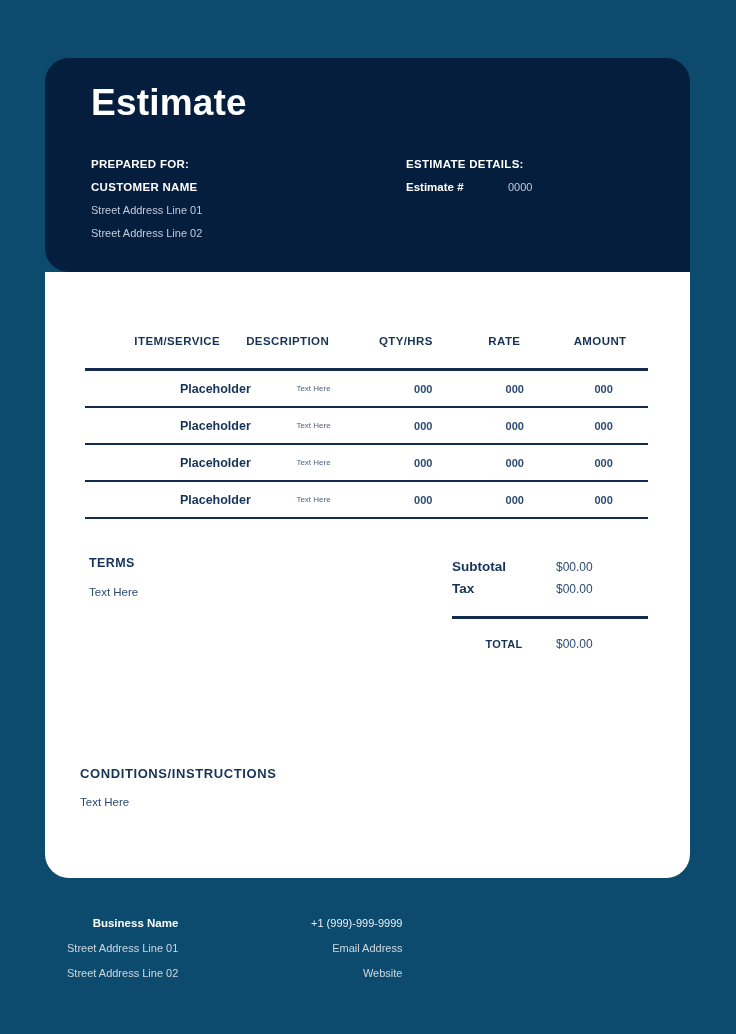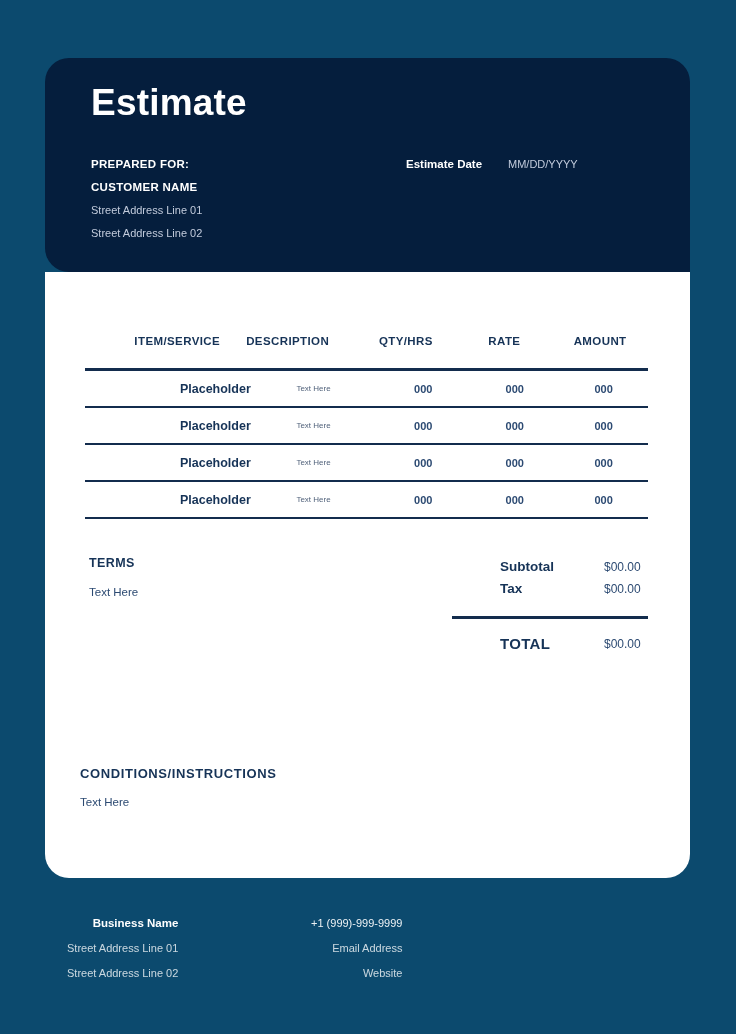--- a/index.html
+++ b/index.html
@@ -84,25 +84,25 @@
   .t-head .col-item { padding-left: 11px; }
   .t-body .col-item { padding-left: 5px; font-weight: 700; font-size: 12.5px; color: #163357; margin-left: 40px; }
   .t-body .col-desc { font-size: 8px; color: #51627b; }
   .t-body .num { font-size: 11px; font-weight: 700; color: #2c4a72; text-align: center; }
 
   .summary { position: absolute; left: 44px; right: 42px; top: 284px; display: flex; justify-content: space-between; }
   .terms-head { font-size: 12.5px; font-weight: 700; letter-spacing: 0.4px; color: #163357; }
   .terms-text { margin-top: 16px; font-size: 11.5px; color: #2c4a72; }
   .totals { width: 196px; }
   .tot-row { display: flex; height: 22px; line-height: 22px; align-items: center; }
-  .tot-label { width: 104px; font-weight: 700; font-size: 13.5px; color: #163357; margin-left: 48px; }
+  .tot-label { width: 104px; font-weight: 700; font-size: 13.5px; color: #163357; }
   .tot-value { font-size: 12px; color: #2c4a72; }
   .tot-divider { margin-top: 16px; border-top: 3px solid #132c4d; }
   .tot-final { margin-top: 12px; height: 26px; line-height: 26px; }
-  .tot-final .tot-label { font-size: 15px; letter-spacing: 0.3px; }
+  .tot-final .tot-label { font-size: 11px; letter-spacing: 0.3px; text-align: center; }
 
   .conditions { position: absolute; left: 35px; top: 494px; }
   .cond-head { font-size: 13px; font-weight: 700; letter-spacing: 0.6px; color: #163357; }
   .cond-text { margin-top: 15px; font-size: 11.5px; color: #2c4a72; }
 
   
   .page-footer { position: absolute; left: 0; top: 878px; width: 736px; height: 156px; text-align: right; }
   .f-col { position: absolute; top: 33px; font-size: 11px; color: rgba(255,255,255,0.78); }
   .f-col .f-line { display: block; height: 25px; line-height: 25px; }
   .f-col1 { left: 67px; }
@@ -120,23 +120,24 @@
 
 
     <div class="hdr-block left">
       <span class="hdr-line hdr-heading">PREPARED FOR:</span>
       <span class="hdr-line hdr-strong">CUSTOMER NAME</span>
       <span class="hdr-line hdr-muted">Street Address Line 01</span>
       <span class="hdr-line hdr-muted">Street Address Line 02</span>
     </div>
 
     <div class="hdr-block right">
+      <span class="hdr-line hdr-heading">ESTIMATE DETAILS:</span>
       <div class="detail-row">
-        <span class="detail-label">Estimate Date</span>
-        <span class="detail-value">MM/DD/YYYY</span>
+        <span class="detail-label">Estimate #</span>
+        <span class="detail-value">0000</span>
       </div>
     </div>
   </section>
 
   <section class="body-card">
 
     <div class="est-table">
       <div class="t-row t-head">
         <span class="cell col-item">ITEM/SERVICE</span>
         <span class="cell col-desc">DESCRIPTION</span>

